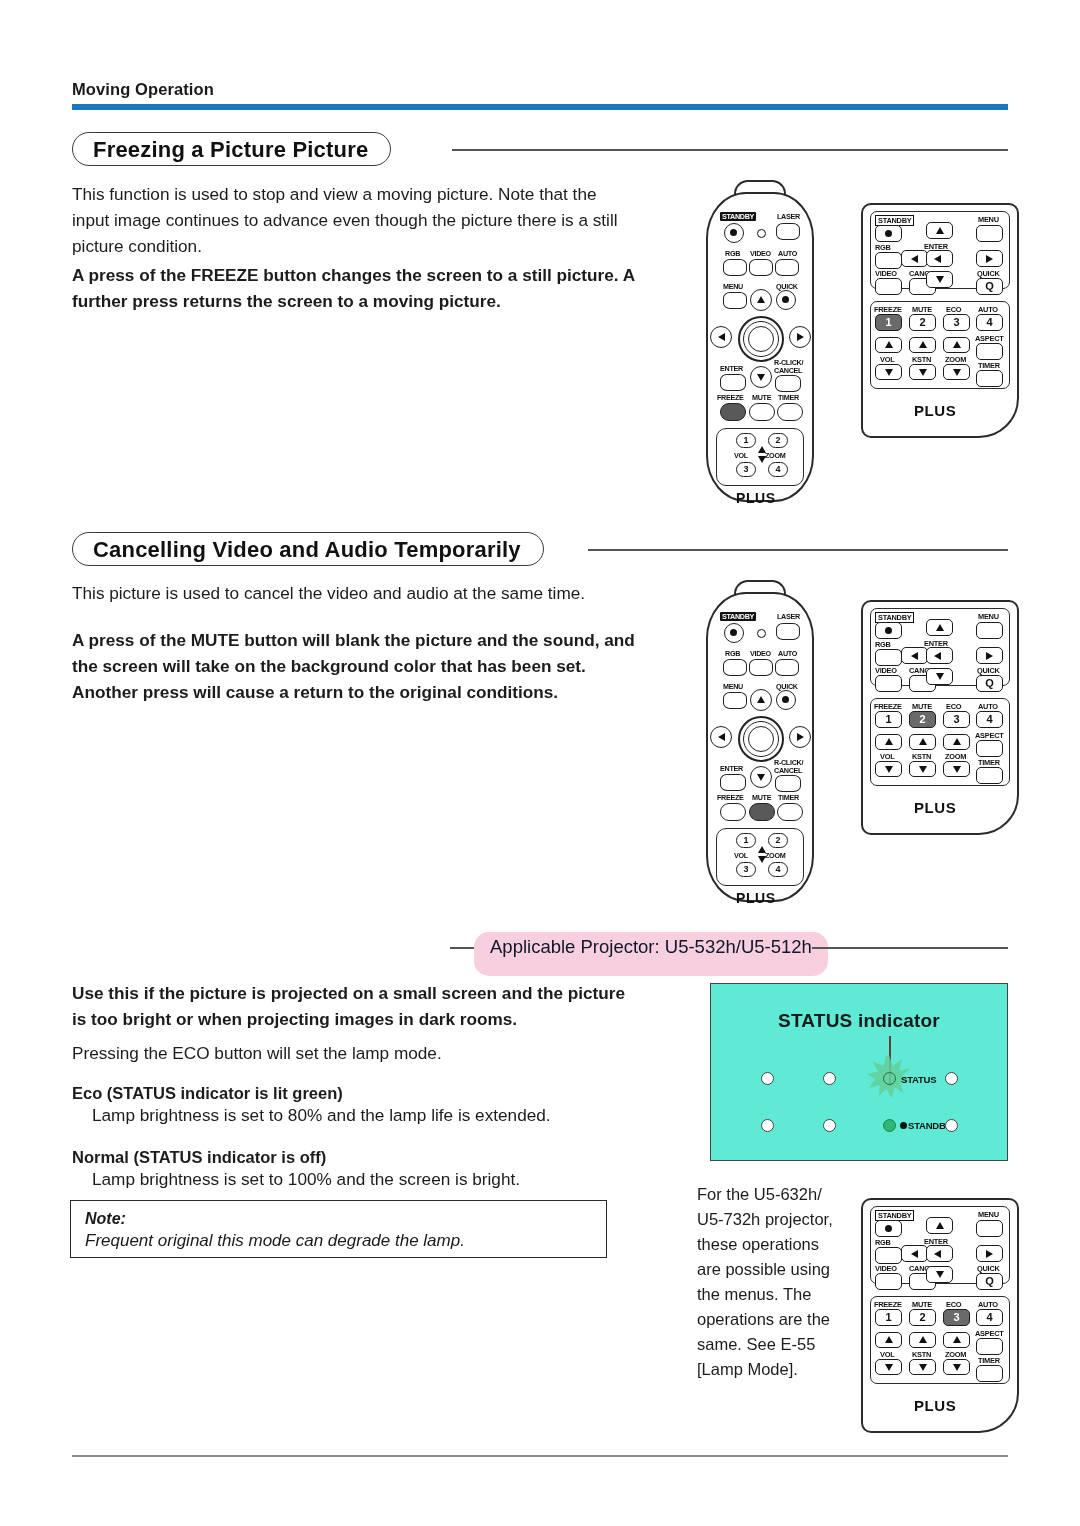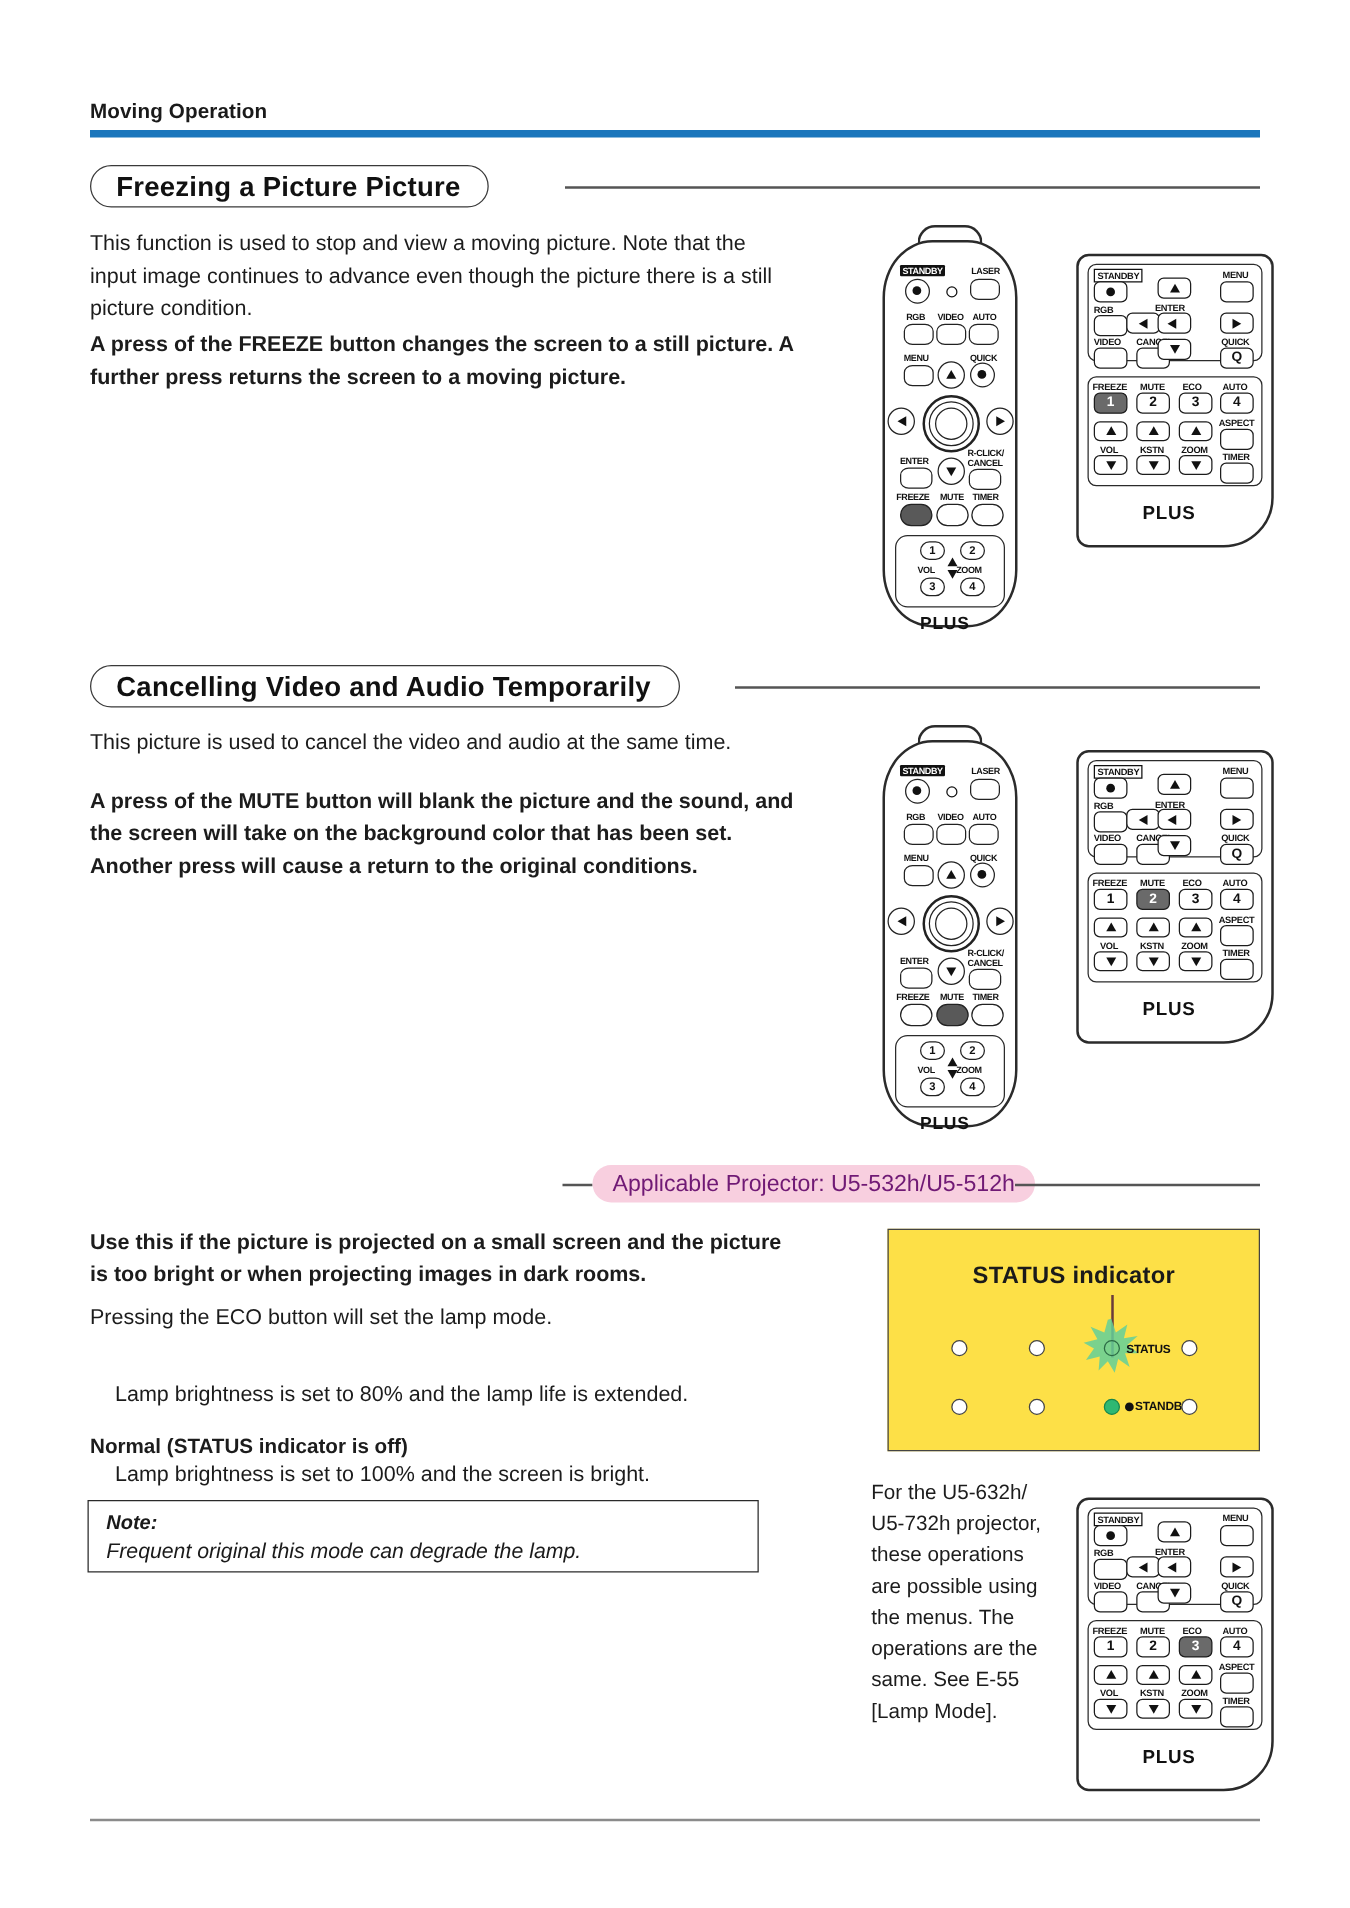--- a/index.html
+++ b/index.html
@@ -35,42 +35,42 @@
     color:#111;
     box-sizing:border-box;
     white-space:nowrap;
   }
   .pill.wide{min-width:378px;}
   .connector{
     position:absolute;top:17px;height:1.6px;background:#555;
   }
   .tagpill{
     position:absolute;
-    height:30px;line-height:30px;
+    height:44px;line-height:30px;
     background:#f8cfdf;border-radius:15px;
-    padding:0 16px;font-size:18.5px;color:#701a75;
+    padding:0 16px;font-size:18.5px;color:#0f172a;
     white-space:nowrap;
   }
 
   
   .p{position:absolute;font-size:17.2px;line-height:26px;color:#1c1c1c;}
   .p.b{font-weight:bold;}
   .p.sm{font-size:16.5px;line-height:25px;}
 
   
   .notebox{
     position:absolute;border:1.4px solid #2a2a2a;background:#fff;
     box-sizing:border-box;padding:9px 14px 12px 14px;
   }
   .notebox .nt{font-size:16px;font-weight:bold;font-style:italic;margin-bottom:3px;}
   .notebox .nb{font-size:17px;font-style:italic;}
 
   
   .statuspanel{
-    position:absolute;border:1.4px solid #444;background:#fde047;box-sizing:border-box;
+    position:absolute;border:1.4px solid #444;background:#5eead4;box-sizing:border-box;
   }
   .statuspanel .title{
     position:absolute;width:100%;text-align:center;top:26px;
     font-size:19px;font-weight:bold;letter-spacing:.2px;
   }
   .lampcircle{
     position:absolute;width:13px;height:13px;border:1.4px solid #444;border-radius:50%;
     box-sizing:border-box;background:#fff;
   }
   .leader{position:absolute;width:1.6px;background:#6b3b3b;}
@@ -436,20 +436,21 @@
     <div class="plus" style="left:53px;top:199px;font-size:15px;">PLUS</div>
   </div>
 
   <div class="connector" style="left:450px;top:947px;width:24px;"></div>
   <div class="tagpill" style="left:474px;top:932px;">Applicable Projector: U5-532h/U5-512h</div>
   <div class="connector" style="left:812px;top:947px;width:196px;"></div>
 
   <div class="p b" style="left:72px;top:980px;width:560px;">Use this if the picture is projected on a small screen and the picture is too bright or when projecting images in dark rooms.</div>
   <div class="p" style="left:72px;top:1040px;width:560px;">Pressing the ECO button will set the lamp mode.</div>
 
+  <div class="p b" style="left:72px;top:1080px;width:560px;font-size:16.5px;">Eco (STATUS indicator is lit green)</div>
   <div class="p" style="left:92px;top:1102px;width:560px;">Lamp brightness is set to 80% and the lamp life is extended.</div>
   <div class="p b" style="left:72px;top:1144px;width:560px;font-size:16.5px;">Normal (STATUS indicator is off)</div>
   <div class="p" style="left:92px;top:1166px;width:560px;">Lamp brightness is set to 100% and the screen is bright.</div>
 
   <div class="notebox" style="left:70px;top:1200px;width:537px;height:58px;">
     <div class="nt">Note:</div>
     <div class="nb">Frequent original this mode can degrade the lamp.</div>
   </div>
 
   <div class="statuspanel" style="left:710px;top:983px;width:298px;height:178px;">

